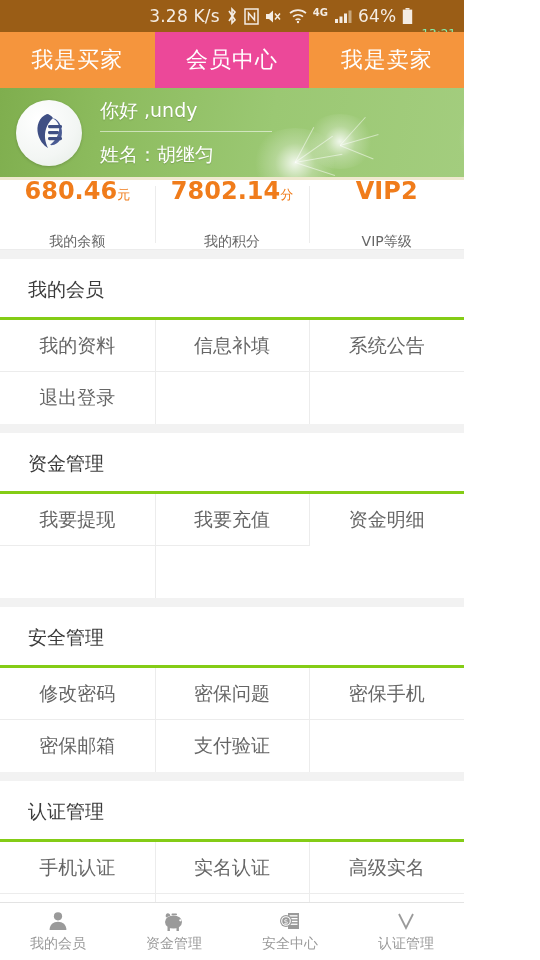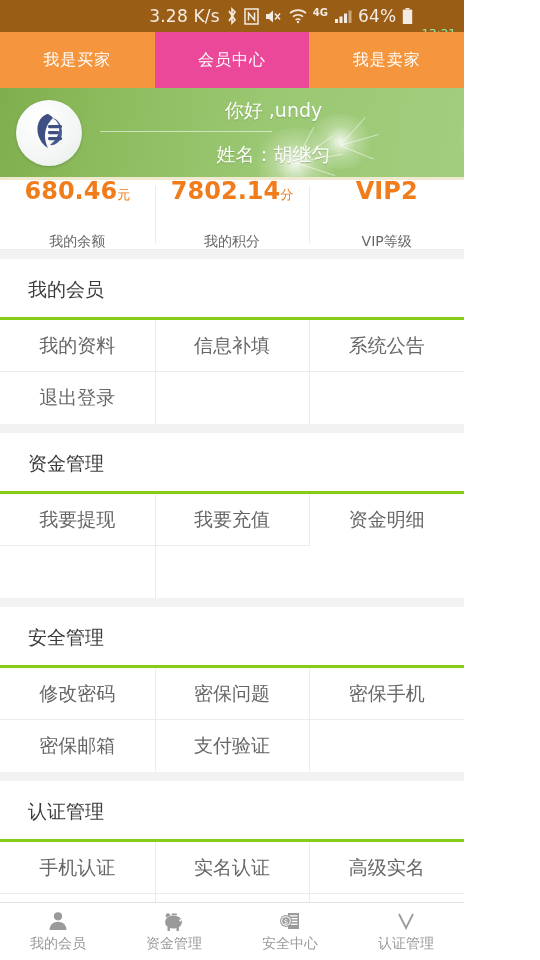--- a/index.html
+++ b/index.html
@@ -20,21 +20,21 @@
   .sb-text { font-size: 17px; letter-spacing: .2px; color: #f4ece3; }
   .sb-ico { display: inline-flex; align-items: center; justify-content: center; }
   .sb-ico svg { display: block; }
   .sb-4g { font-size: 10px; font-weight: bold; color: #f4ece3; position: relative; top: -4px; }
   .sb-time { font-size: 12px; color: #86efac; margin-left: 2px; margin-top: 36px; }
 
   
   .tabs { display: flex; flex: 0 0 56px; height: 56px; }
   .tab {
     flex: 1; display: flex; align-items: center; justify-content: center;
-    color: #ffffff; font-size: 16px; background: #f5953d; letter-spacing: 1px;
+    color: #ffffff; font-size: 22px; background: #f5953d; letter-spacing: 1px;
   }
   .tab.active { background: #ec4899; }
 
   
   .banner {
     flex: 0 0 92px; height: 92px; position: relative; overflow: hidden;
     background: linear-gradient(100deg, #7fae4e 0%, #8cbb5d 22%, #9bc873 58%, #a3cd7e 100%);
     border-bottom: 3px solid #efe9cf;
     display: flex; align-items: center;
   }
@@ -44,21 +44,21 @@
   }
   .ray { position: absolute; height: 1px; background: rgba(255,255,255,.5); transform-origin: 0 50%; }
   .avatar {
     width: 66px; height: 66px; border-radius: 50%;
     background: radial-gradient(circle at 35% 30%, #ffffff 0%, #f3f6f4 60%, #e4ebe4 100%);
     margin-left: 16px; flex: 0 0 66px;
     display: flex; align-items: center; justify-content: center;
     box-shadow: 0 1px 3px rgba(0,0,0,.18); position: relative; z-index: 3;
   }
   .avatar svg { display: block; }
-  .bannertext { margin-left: 18px; position: relative; z-index: 3; flex: 1; padding-right: 17px; text-align: center; }
+  .bannertext { margin-left: 18px; position: relative; z-index: 3; flex: 1; padding-right: 17px; }
   .greet { color: #ffffff; font-size: 19px; padding-bottom: 7px; text-shadow: 0 1px 1px rgba(80,110,50,.35); }
   .hr { height: 1px; background: rgba(255,255,255,.55); margin-right: 175px; }
   .realname { color: #ffffff; font-size: 19px; padding-top: 10px; text-shadow: 0 1px 1px rgba(80,110,50,.35); }
 
   
   .stats { flex: 0 0 70px; height: 70px; display: flex; background: #fff; border-bottom: 1px solid #ececec; }
   .stat { flex: 1; display: flex; flex-direction: column; align-items: center; justify-content: center; position: relative; gap: 20px; }
   .stat + .stat::before {
     content: ""; position: absolute; left: 0; top: 6px; bottom: 6px; width: 1px; background: #ececec;
   }

